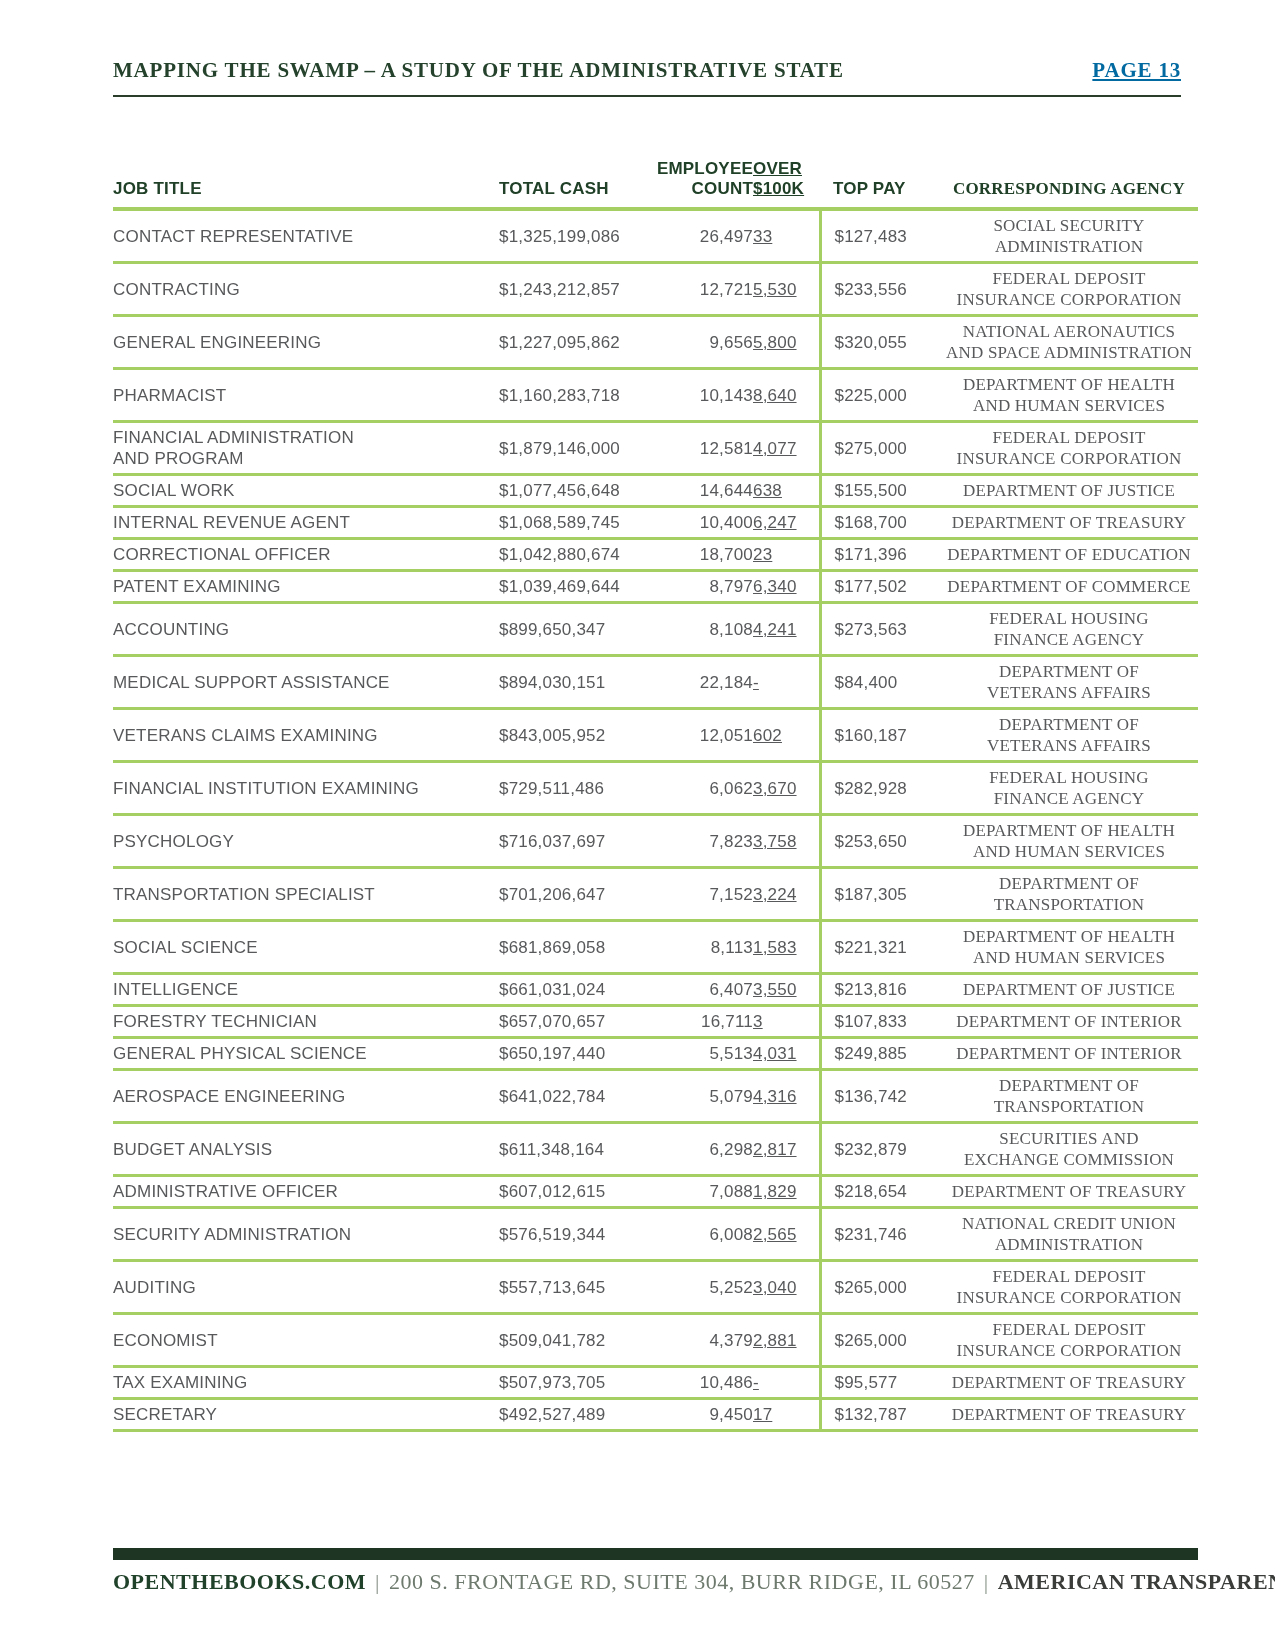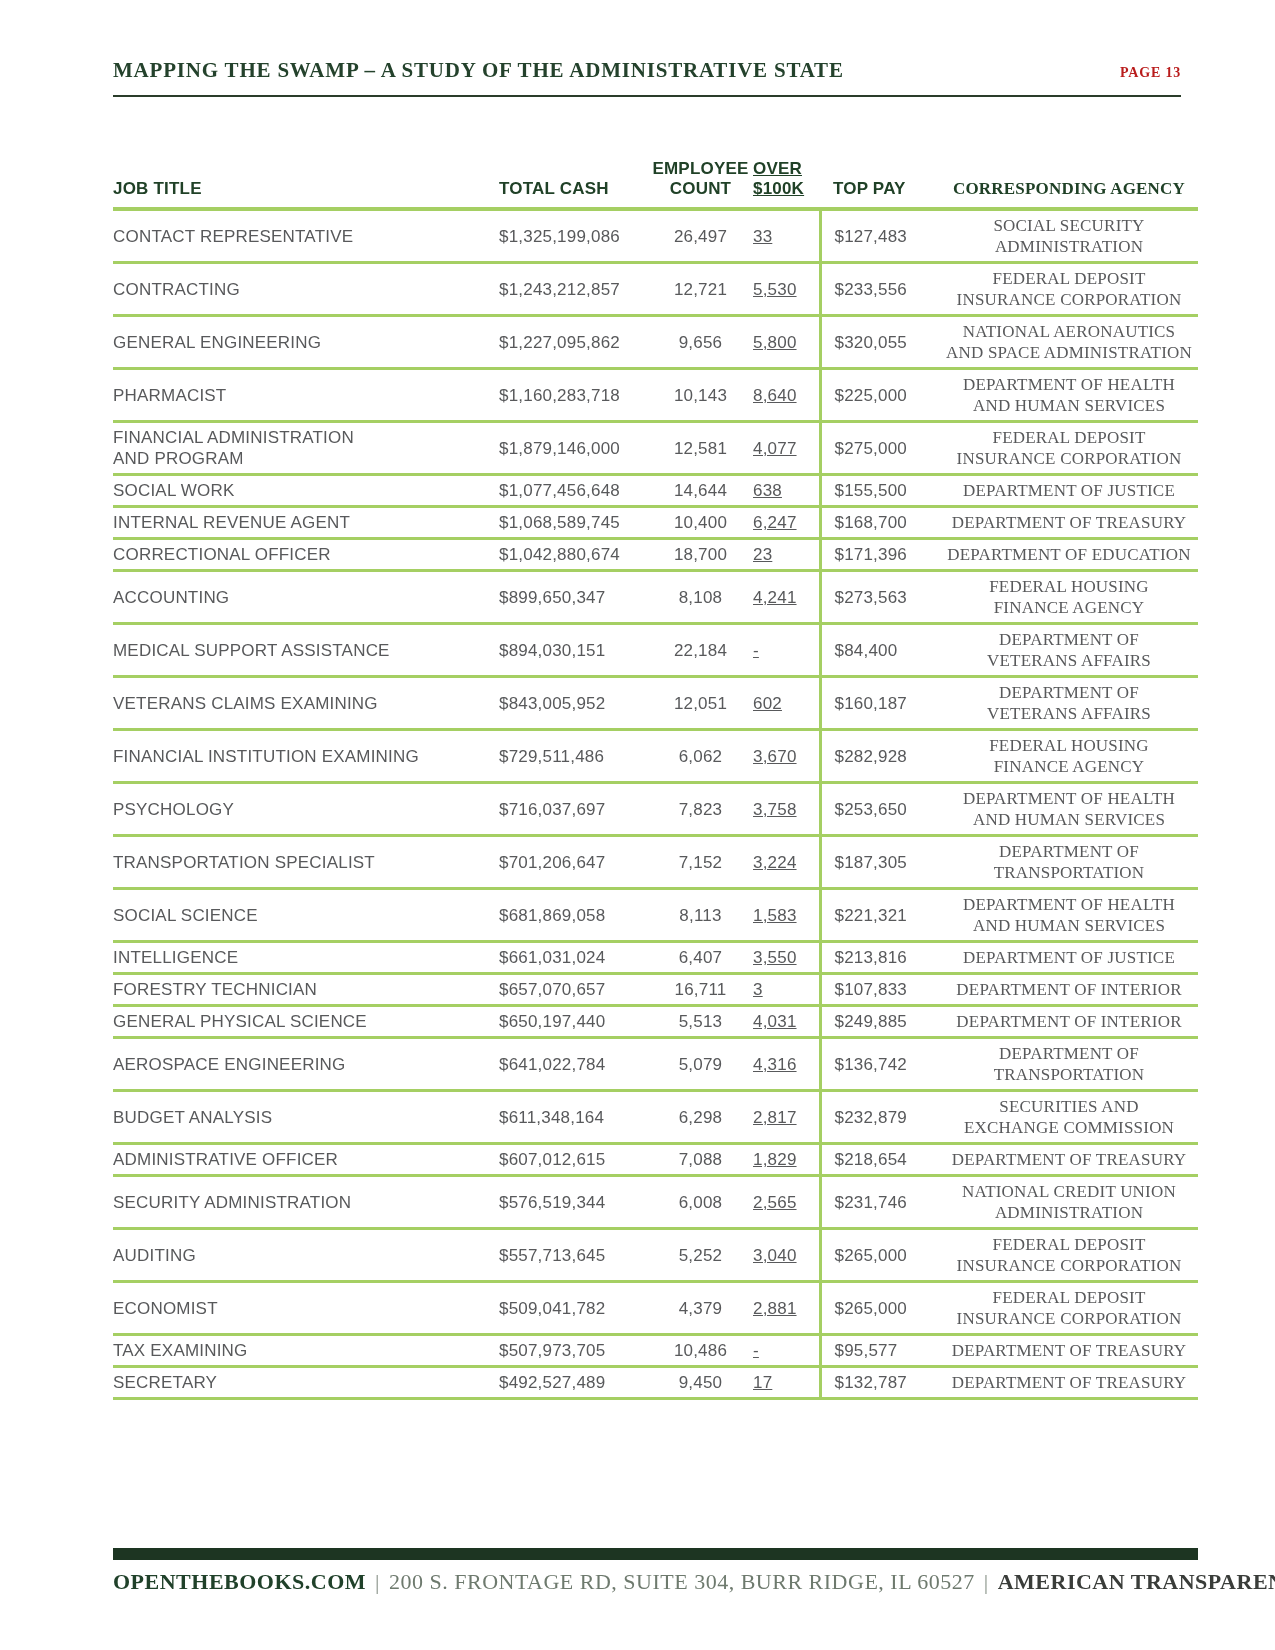--- a/index.html
+++ b/index.html
@@ -22,21 +22,21 @@
   .page-header {
     margin-top: 58px;
     display: flex;
     justify-content: space-between;
     align-items: baseline;
     font-family: "Liberation Serif", "DejaVu Serif", serif;
     font-weight: bold;
     letter-spacing: 0.8px;
   }
   .doc-title { font-size: 21px; color: #24422c; }
-  .page-number { font-size: 14px; color: #b91c1c; }
+  .page-number { font-size: 21px; color: #0369a1; text-decoration: underline; }
   .header-rule {
     margin-top: 12px;
     height: 2px;
     background: #2a3c2a;
     border: none;
   }
   
   table.jobs {
     margin-top: 62px;
     width: 1085px;
@@ -68,21 +68,21 @@
     font-size: 17px;
     color: #58595b;
     line-height: 21px;
     padding: 4px 0;
     vertical-align: middle;
     white-space: pre-line;
     letter-spacing: 0.2px;
   }
   .col-title  { text-align: left; }
   .col-cash   { text-align: left; }
-  .col-count  { text-align: center; }
+  .col-count  { text-align: right; }
   .col-over   { text-align: left; text-decoration: underline; }
   td.col-pay, th.col-pay { text-align: left; padding-left: 13px; }
   tbody td.col-pay { border-left: 3px solid #a5cf63; }
   .col-agency { text-align: center; font-family: Liberation Serif, serif; }
 
   
   .footer {
     position: absolute;
     left: 113px;
     right: 77px;
@@ -203,20 +203,28 @@
           </tr>
           <tr>
             <td class="col-title">CORRECTIONAL OFFICER</td>
             <td class="col-cash">$1,042,880,674</td>
             <td class="col-count">18,700</td>
             <td class="col-over">23</td>
             <td class="col-pay">$171,396</td>
             <td class="col-agency">DEPARTMENT OF EDUCATION</td>
           </tr>
           <tr>
+            <td class="col-title">PATENT EXAMINING</td>
+            <td class="col-cash">$1,039,469,644</td>
+            <td class="col-count">8,797</td>
+            <td class="col-over">6,340</td>
+            <td class="col-pay">$177,502</td>
+            <td class="col-agency">DEPARTMENT OF COMMERCE</td>
+          </tr>
+          <tr>
             <td class="col-title">ACCOUNTING</td>
             <td class="col-cash">$899,650,347</td>
             <td class="col-count">8,108</td>
             <td class="col-over">4,241</td>
             <td class="col-pay">$273,563</td>
             <td class="col-agency">FEDERAL HOUSING
 FINANCE AGENCY</td>
           </tr>
           <tr>
             <td class="col-title">MEDICAL SUPPORT ASSISTANCE</td>

